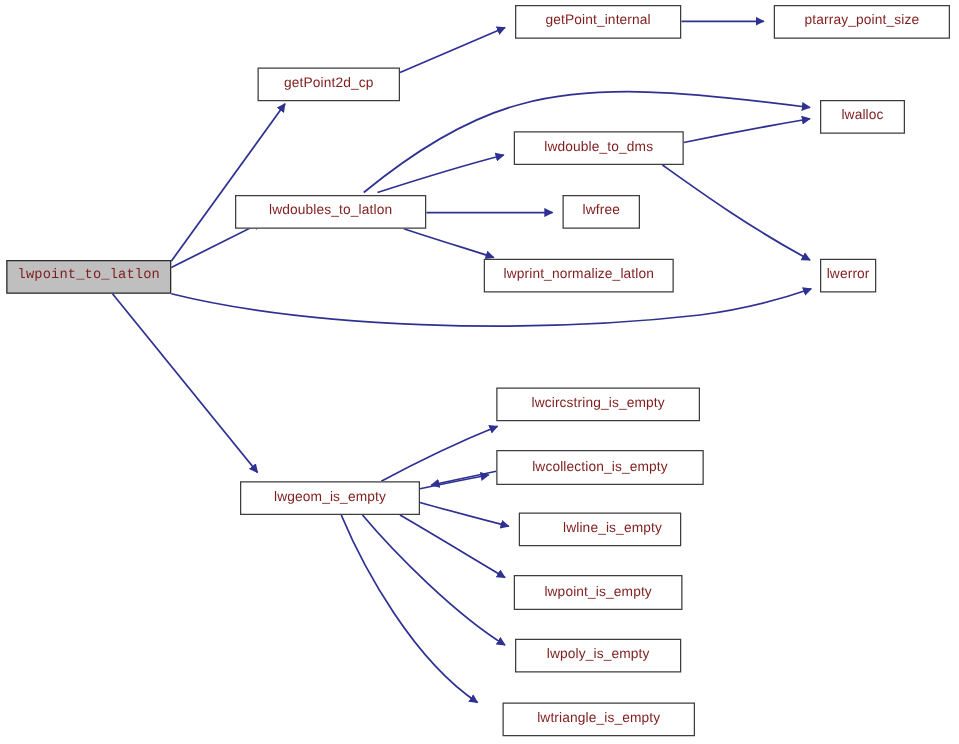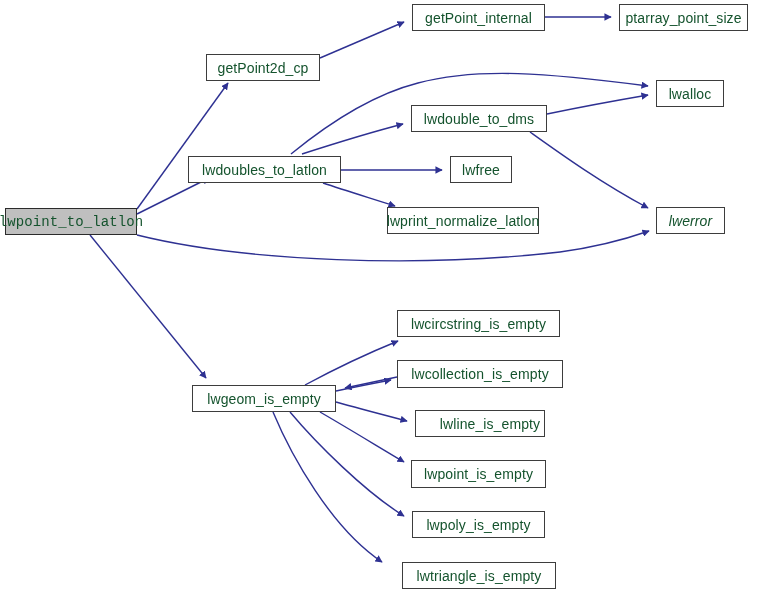--- a/index.html
+++ b/index.html
@@ -24,22 +24,22 @@
     top: 0;
     width: 767px;
     height: 595px;
     pointer-events: none;
   }
   .node {
     position: absolute;
     box-sizing: border-box;
     border: 1px solid #3d3d3d;
     background: #ffffff;
-    color: #14532d;
-    font-size: 14px;
+    color: #7f1d1d;
+    font-size: 11px;
     line-height: 1;
     display: flex;
     align-items: center;
     justify-content: center;
     white-space: nowrap;
     letter-spacing: 0.1px;
   }
   .node.root {
     background: #bfbfbf;
     border: 1px solid #2b2b2b;
@@ -87,39 +87,39 @@
   <div id="node-layer">
       <div class="node root" style="left: 5px; top: 208px; width: 132px; height: 27px; font-family: Liberation Mono, monospace;">
         <span class="label">lwpoint_to_latlon</span>
       </div>
       <div class="node" style="left: 206px; top: 54px; width: 114px; height: 27px;">
         <span class="label">getPoint2d_cp</span>
       </div>
       <div class="node" style="left: 412px; top: 4px; width: 133px; height: 27px;">
         <span class="label">getPoint_internal</span>
       </div>
-      <div class="node" style="left: 619px; top: 4px; width: 129px; height: 27px;">
+      <div class="node" style="left: 619px; top: 4px; width: 141px; height: 27px;">
         <span class="label">ptarray_point_size</span>
       </div>
       <div class="node" style="left: 656px; top: 80px; width: 68px; height: 27px;">
         <span class="label">lwalloc</span>
       </div>
       <div class="node" style="left: 411px; top: 105px; width: 136px; height: 27px; text-align: right;">
         <span class="label">lwdouble_to_dms</span>
       </div>
       <div class="node" style="left: 188px; top: 156px; width: 153px; height: 27px;">
         <span class="label">lwdoubles_to_latlon</span>
       </div>
       <div class="node" style="left: 450px; top: 156px; width: 62px; height: 27px;">
         <span class="label">lwfree</span>
       </div>
       <div class="node" style="left: 387px; top: 207px; width: 152px; height: 27px;">
         <span class="label">lwprint_normalize_latlon</span>
       </div>
-      <div class="node" style="left: 656px; top: 207px; width: 69px; height: 27px; font-style: italic;">
+      <div class="node" style="left: 656px; top: 207px; width: 45px; height: 27px;">
         <span class="label">lwerror</span>
       </div>
       <div class="node" style="left: 192px; top: 385px; width: 144px; height: 27px;">
         <span class="label">lwgeom_is_empty</span>
       </div>
       <div class="node" style="left: 397px; top: 310px; width: 163px; height: 27px;">
         <span class="label">lwcircstring_is_empty</span>
       </div>
       <div class="node" style="left: 397px; top: 360px; width: 166px; height: 28px;">
         <span class="label">lwcollection_is_empty</span>

